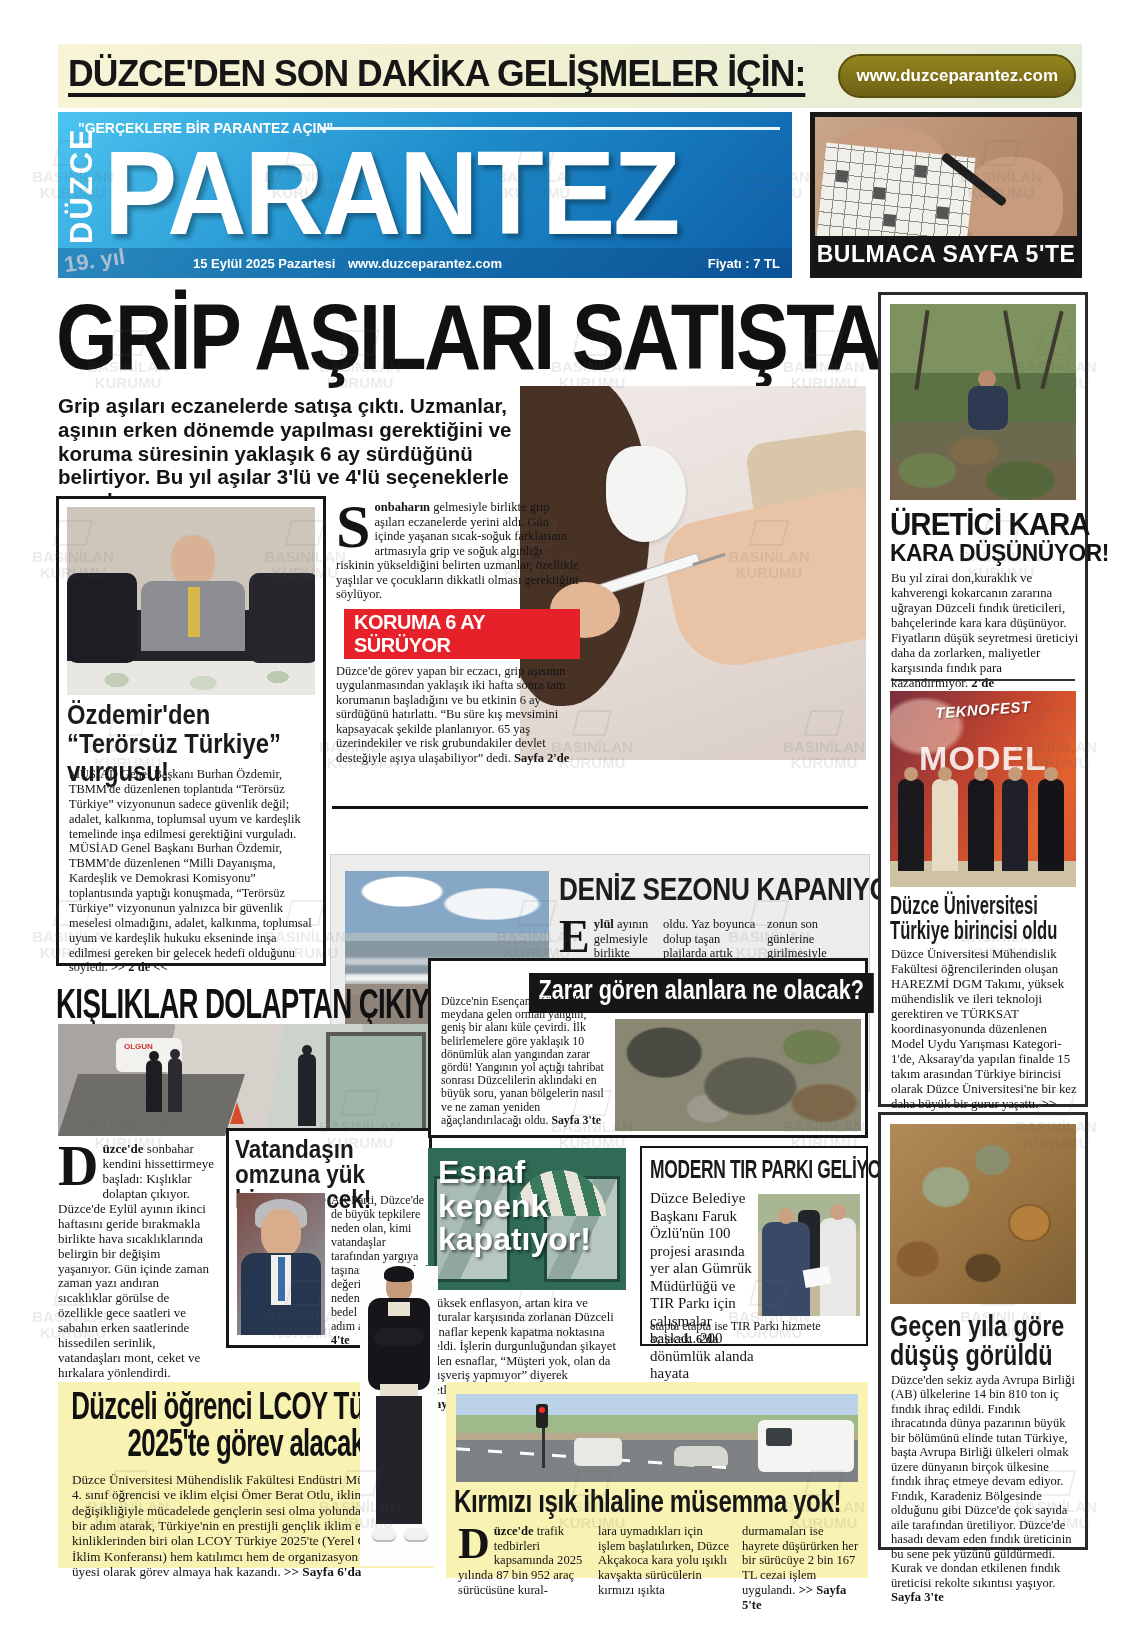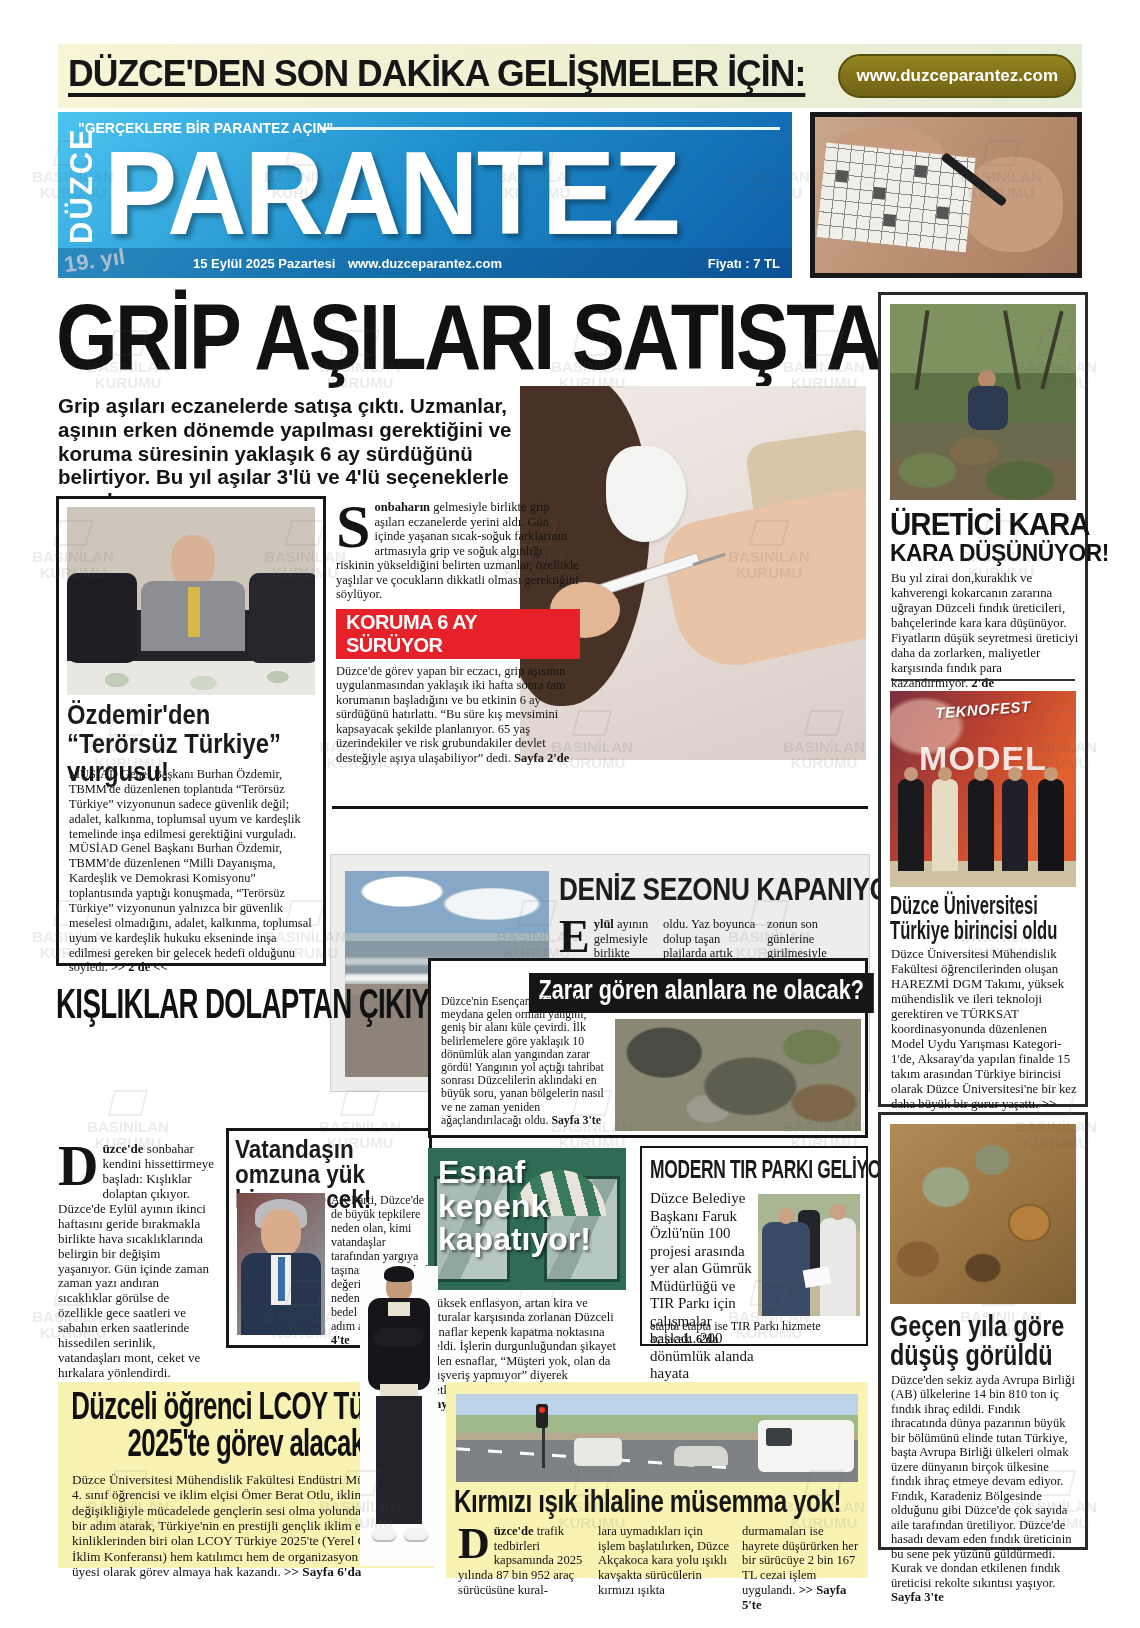--- a/index.html
+++ b/index.html
@@ -59,21 +59,21 @@
   .xw-caption{position:absolute;left:0;right:0;bottom:0;height:37px;background:#161616;color:#fff;
       display:flex;align-items:center;justify-content:center;font-size:23px;font-weight:800;letter-spacing:.5px;}
 
   
   .grip-headline{left:56px;top:294px;width:944px;font-size:92px;font-weight:900;letter-spacing:-3px;
       line-height:.95;transform:scaleX(.86);transform-origin:left top;color:#111;}
   .standfirst{left:58px;top:394px;width:472px;font-size:20.5px;font-weight:bold;line-height:1.16;}
   .lead-col{left:336px;top:500px;width:244px;font-size:12.5px;line-height:1.16;}
   .lead-col .dropcap{font-size:62px;}
   .red-label{display:inline-block;background:#e62129;color:#fff;font-family:"Liberation Sans",sans-serif;
-      font-weight:800;font-size:20px;padding:2px 10px;margin:7px 0 5px 0;letter-spacing:-.5px;}
+      font-weight:800;font-size:20px;padding:2px 10px;margin:7px 0 5px 8px;letter-spacing:-.5px;}
   .mid-divider{left:332px;top:806px;width:536px;height:3px;background:#111;}
 
   
   .vaccine-photo{left:520px;top:386px;width:346px;height:374px;
       background:linear-gradient(160deg,#f0eae7,#e6dcd6 55%,#d9cdc6);}
   .hair{position:absolute;left:-20px;top:-10px;width:150px;height:330px;background:#483225;border-radius:0 45% 60% 40%;}
   .mask{position:absolute;left:86px;top:60px;width:80px;height:96px;background:#f4f4f2;border-radius:40% 50% 55% 50%;box-shadow:0 2px 4px rgba(0,0,0,.15);}
   .arm{position:absolute;left:150px;top:120px;width:210px;height:150px;background:#e9c3a6;border-radius:40px 10px 20px 60px;transform:rotate(-12deg);}
   .sleeve{position:absolute;left:230px;top:50px;width:130px;height:90px;background:#d9c6a8;border-radius:20px;transform:rotate(-8deg);}
   .syringe{position:absolute;left:60px;top:185px;width:120px;height:10px;background:#f7f7f7;border:1px solid #bbb;border-radius:3px;transform:rotate(-18deg);}
@@ -271,20 +271,21 @@
     <div class="hand" style="left:10px;top:10px;width:120px;height:70px;"></div>
     <div class="hand" style="right:14px;top:40px;width:100px;height:95px;"></div>
     <div class="xw-grid">
       <div class="xw-cell" style="left:13px;top:26px;"></div>
       <div class="xw-cell" style="left:52px;top:39px;"></div>
       <div class="xw-cell" style="left:91px;top:13px;"></div>
       <div class="xw-cell" style="left:65px;top:65px;"></div>
       <div class="xw-cell" style="left:117px;top:52px;"></div>
     </div>
     <div class="pen" style="left:120px;top:58px;"></div>
+    <div class="xw-caption">BULMACA SAYFA 5'TE</div>
   </div>
 
   <div class="abs grip-headline nowrap">GRİP AŞILARI SATIŞTA</div>
   <div class="abs standfirst">Grip aşıları eczanelerde satışa çıktı. Uzmanlar, aşının erken dönemde yapılması gerektiğini ve koruma süresinin yaklaşık 6 ay sürdüğünü belirtiyor. Bu yıl aşılar 3'lü ve 4'lü seçeneklerle sunuluyor.</div>
 
   <div class="abs vaccine-photo ph">
     <div class="sleeve"></div>
     <div class="arm"></div>
     <div class="hair"></div>
     <div class="mask"></div>
@@ -328,20 +329,31 @@
       <span>oldu. Yaz boyunca dolup taşan plajlarda artık sessizlik hakim.</span>
       <div class="deniz-sub">SAHİLLER SESSİZLİĞE BÜRÜNDÜ</div>
       <span>Özellikle hafta sonları yoğun kalabalıkların görüldüğü Akçakoca sahilleri, se-</span>
     </div>
     <div class="abs deniz-col serif" style="left:436px;">
       <span>zonun son günlerine girilmesiyle birlikte boş kaldı. Denize girenlerin sayısı yok denecek kadar az olurken, sahil esnafının işleri de büyük ölçüde durma noktasına geldi. </span><span class="ref">Haber Sayfa 2'de</span>
     </div>
   </div>
 
   <div class="abs kislik-headline">KIŞLIKLAR DOLAPTAN ÇIKIYOR!</div>
+  <div class="abs kislik-photo ph">
+    <div class="road-dark"></div>
+    <div class="shop-window"></div>
+    <div class="van">
+        <span class="van-text">OLGUN</span>
+      </div>
+    <div class="fig" style="left:88px;top:36px;width:16px;height:52px;background:#1d1d22;"></div>
+    <div class="fig" style="left:110px;top:34px;width:14px;height:54px;background:#2a2a30;"></div>
+    <div class="fig" style="left:240px;top:30px;width:18px;height:72px;background:#23232a;"></div>
+    <div class="cone" style="left:172px;top:78px;"></div>
+  </div>
   <div class="abs kislik-body serif">
     <span class="dropcap">D</span><span class="boldlead">üzce'de</span><span> sonbahar kendini hissettirmeye başladı: Kışlıklar dolaptan çıkıyor. Düzce'de Eylül ayının ikinci haftasını geride bırakmakla birlikte hava sıcaklıklarında belirgin bir değişim yaşanıyor. Gün içinde zaman zaman yazı andıran sıcaklıklar görülse de özellikle gece saatleri ve sabahın erken saatlerinde hissedilen serinlik, vatandaşları mont, ceket ve hırkalara yönlendirdi. Meteoroloji verilerine göre hava sıcaklıklarının önümüzdeki günlerde de dalgalı seyretmesi bekleniyor.  </span><span class="ref">&gt;&gt; Haber 2'de</span>
   </div>
 
   <div class="abs vatandas-box">
     <div class="abs vatandas-headline">Vatandaşın omzuna yük binmeyecek!</div>
     <div class="abs vatandas-photo ph">
       <div class="vp-hair"></div>
         <div class="vp-face"></div>
         <div class="vp-suit"></div>

